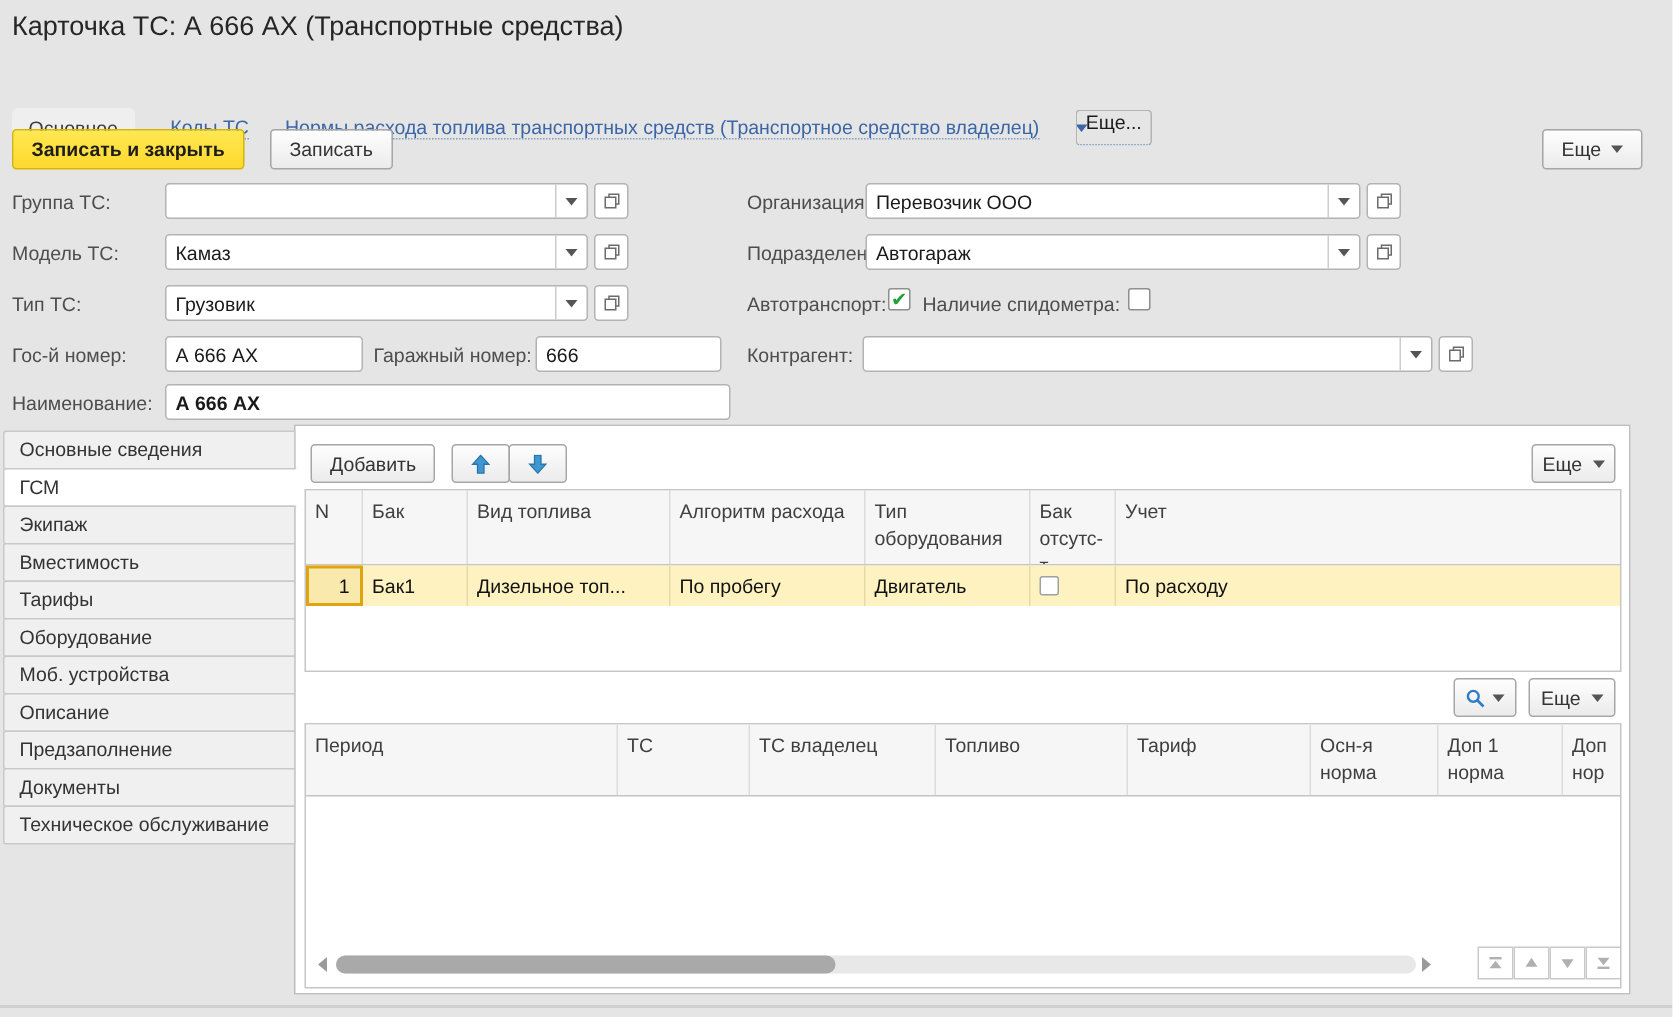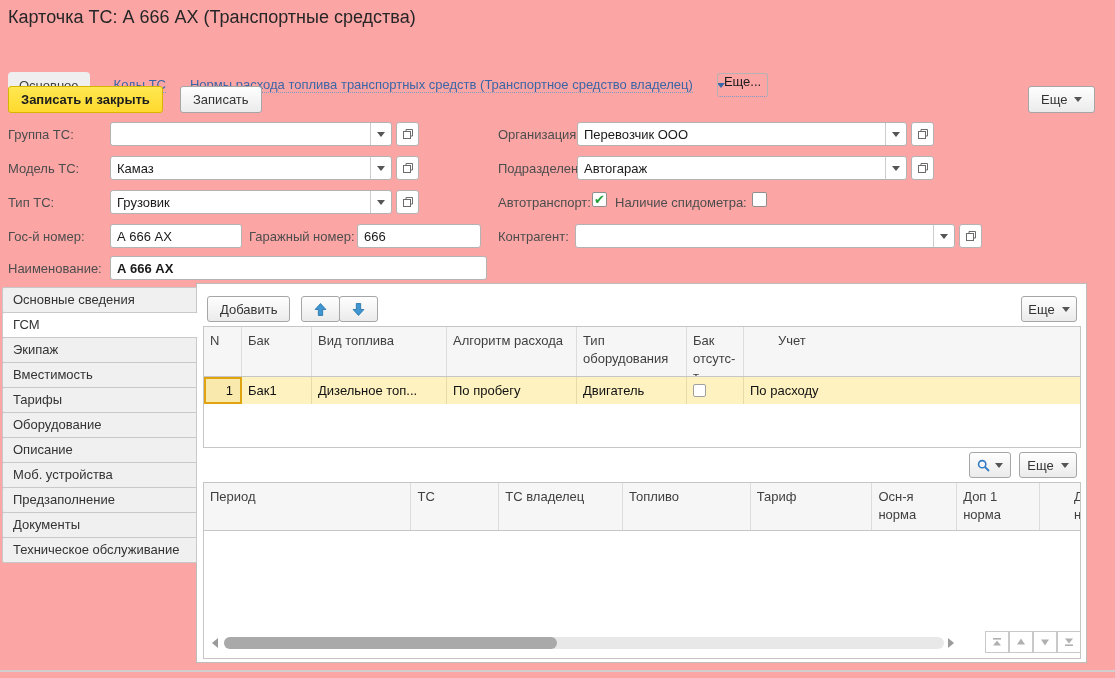--- a/index.html
+++ b/index.html
@@ -1,18 +1,18 @@
 <!DOCTYPE html>
 <html><head>
 <meta charset="utf-8">
 <style>
   * { box-sizing: border-box; margin: 0; padding: 0; }
   html,body { background:#fff; }
   body { font-family: "Liberation Sans", "DejaVu Sans", sans-serif; color:#333; }
-  #root { position:relative; width:1115px; height:678px; background:#fca5a5; overflow:hidden; }
+  #root { position:relative; width:1115px; height:678px; background:#e5e5e5; overflow:hidden; }
   .lbl { position:absolute; font-size:13px; color:#4d4d4d; white-space:nowrap; }
 
   
   #title { position:absolute; left:8px; top:7px; font-size:18px; color:#262626; }
   #nav { position:absolute; left:8px; top:41px; height:28px; display:flex; align-items:center; gap:24px;margin-top:30px; }
   .nav-chip { background:#efefef; border-radius:4px; padding:6px 11px; font-size:13px; color:#3c3c3c; }
   .nav-link { font-size:13px; color:#3b66a6; border-bottom:1px dotted #7d9cc4; cursor:pointer; white-space:nowrap; }
   .nav-more { font-size:13px; color:#3b66a6; display:flex; align-items:center; gap:6px; cursor:pointer; }
   .nav-more .txt { border-bottom:1px dotted #7d9cc4; }
 
@@ -44,21 +44,21 @@
   
   #panel { position:absolute; left:196px; top:283px; width:891px; height:380px; border:1px solid #bdbdbd; background:#fff; z-index:1; }
   .p-btn { position:absolute; height:26px; border:1px solid #a6a6a6; border-radius:3px;
            background:linear-gradient(#fefefe,#ebebeb); font-size:13px; color:#333;
            display:flex; align-items:center; justify-content:center; gap:7px; padding:0 12px; font-family:inherit; cursor:pointer; }
 
   
   .tbl { position:absolute; border:1px solid #c6c6c6; background:#fff; overflow:hidden; }
   .thead { display:flex; background:#f6f6f6; border-bottom:1px solid #c6c6c6; }
   .th { font-size:13px; color:#3f3f3f; padding:5px 6px 0 6px; border-right:1px solid #dcdcdc; overflow:hidden; line-height:1.4; }
-  .th:last-child { border-right:none;margin-left:28px; }
+  .th:last-child { border-right:none; }
   .trow { display:flex; background:#fdf2c0; height:27px; }
   .td { font-size:13px; color:#111; line-height:25px; padding:0 6px; border-right:1px solid #e7d9a8; overflow:hidden; white-space:nowrap; display:flex; align-items:center; }
   .td:last-child { border-right:none; }
   .td.num { justify-content:flex-end; border:2px solid #e0a410; background:#fae9ad; line-height:22px; padding:0 7px 0 4px; }
   .row-check { width:13px; height:13px; border:1px solid #a0a0a0; border-radius:2px; background:#fff; display:inline-block; }
 
   .t1c0{width:38px;} .t1c1{width:70px;} .t1c2{width:135px;} .t1c3{width:130px;} .t1c4{width:110px;} .t1c5{width:57px;} .t1c6{flex:1;}
   .t2c0{width:208px;} .t2c1{width:88px;} .t2c2{width:124px;} .t2c3{width:128px;} .t2c4{width:122px;} .t2c5{width:85px;} .t2c6{width:83px;} .t2c7{flex:1;}
 
   
@@ -199,22 +199,22 @@
   <span class="lbl" style="left:8px;top:261px;">Наименование:</span>
   <input class="txt" style="left: 110px; top: 256px; width: 377px; font-weight: bold;" value="А 666 АХ">
 
   <div id="sidebar">
     <div class="side-tab">Основные сведения</div>
     <div class="side-tab active">ГСМ</div>
     <div class="side-tab">Экипаж</div>
     <div class="side-tab">Вместимость</div>
     <div class="side-tab">Тарифы</div>
     <div class="side-tab">Оборудование</div>
+    <div class="side-tab">Моб. устройства</div>
     <div class="side-tab">Описание</div>
-    <div class="side-tab">Моб. устройства</div>
     <div class="side-tab">Предзаполнение</div>
     <div class="side-tab">Документы</div>
     <div class="side-tab">Техническое обслуживание</div>
   </div>
 
   <div id="panel">
 
     <button class="p-btn" style="left:10px;top:12px;">Добавить</button>
     <button class="p-btn" style="left:104px;top:12px;width:39px;padding:0;">
       <svg width="13" height="13" viewBox="0 0 12 12">

